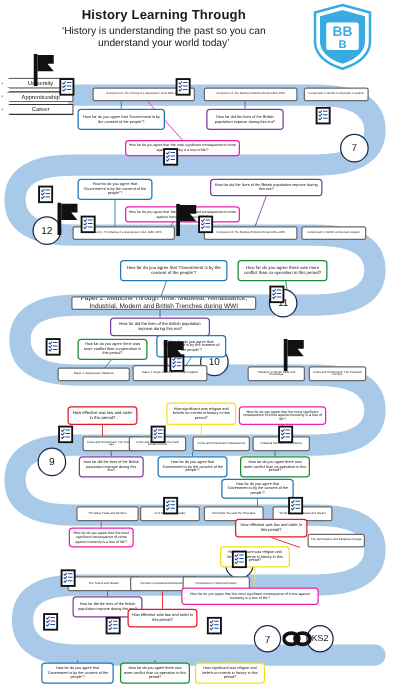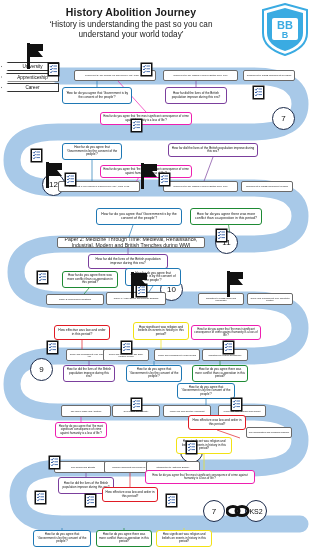--- a/index.html
+++ b/index.html
@@ -11,21 +11,21 @@
     overflow: hidden;
   }
   #stage { position: absolute; inset: 0; width: 315px; height: 555px; }
 
   
   .hdr { position: absolute; top: 6px; left: 0; width: 262px; text-align: center; }
   .hdr h1 { font-size: 10.5px; font-weight: bold; color: #1a1a1a; letter-spacing: .1px; }
   .hdr p { font-size: 8.2px; color: #1a1a1a; margin-top: 2px; line-height: 1.25; padding: 0 32px; }
 
   
-  .shield { position: absolute; top: 3px; right: 5px; width: 50px; height: 54px; }
+  .shield { position: absolute; top: 3px; right: 16px; width: 50px; height: 54px; }
 
   
   #pathsvg { position: absolute; top: 0; left: 0; }
 
   
   .endlabels { position: absolute; left: 1px; top: 62px; width: 58px; }
   .endlab {
     position: relative; height: 9px; margin-bottom: 1.5px;
     background: #fff; border: .6px solid #333;
     font-size: 4.6px; color: #111; text-align: center; line-height: 8px;
@@ -63,21 +63,21 @@
   
   .flag { position: absolute; }
   .chain { position: absolute; }
 </style>
 </head>
 <body>
 
 <div id="stage">
 
   <div class="hdr">
-    <h1>History Abolition Journey</h1>
+    <h1>History Learning Through</h1>
     <p>‘History is understanding the past so you can understand your world today’</p>
   </div>
 
   <div class="shield">
     <svg width="50" height="54" viewBox="0 0 50 54">
       <path d="M25 1 L47 7 L47 30 Q47 45 25 52 Q3 45 3 30 L3 7 Z" fill="#ffffff" stroke="#3aabe2" stroke-width="2"></path>
       <path d="M25 5 L43 10 L43 30 Q43 42 25 48 Q7 42 7 30 L7 10 Z" fill="#3aabe2"></path>
       <rect x="12" y="15" width="26" height="22" rx="2" fill="#ffffff"></rect>
       <text x="25" y="26" font-family="Liberation Sans, sans-serif" font-size="11" font-weight="bold" fill="#3aabe2" text-anchor="middle">BB</text>
       <text x="25" y="35" font-family="Liberation Sans, sans-serif" font-size="9" font-weight="bold" fill="#3aabe2" text-anchor="middle">B</text>
@@ -124,21 +124,21 @@
       <line x1="124" y1="530" x2="124" y2="528" stroke="#1e8a34" stroke-width="0.7"></line>
       <line x1="184" y1="530" x2="184" y2="528" stroke="#f2e215" stroke-width="0.7"></line>
     </svg>
     <div class="endlabels">
     <div class="endlab">University</div>
     <div class="endlab">Apprenticeship</div>
     <div class="endlab">Career</div>
   </div>
 
 <div class="mile" style="left: 272px; top: 107px; width: 23px; height: 23px; font-size: 8px;">7</div>
-    <div class="mile" style="left: 26px; top: 173px; width: 23px; height: 23px; font-size: 8px; margin-left: 16px;">12</div>
+    <div class="mile" style="left: 26px; top: 173px; width: 23px; height: 23px; font-size: 8px;">12</div>
     <div class="mile" style="left: 215px; top: 231px; width: 23px; height: 23px; font-size: 8px;">11</div>
     <div class="mile" style="left: 160px; top: 278px; width: 23px; height: 23px; font-size: 8px;">10</div>
     <div class="mile" style="left: 30px; top: 358px; width: 23px; height: 23px; font-size: 8px;">9</div>
     <div class="mile" style="left: 180px; top: 440px; width: 23px; height: 23px; font-size: 8px;">8</div>
     <div class="mile" style="left: 203px; top: 500px; width: 22px; height: 22px; font-size: 8px;">7</div>
     <div class="mile" style="left: 245px; top: 500px; width: 22px; height: 22px; font-size: 7px;">KS2</div>
     <svg width="24" height="14" class="chain" style="left: 226px; top: 504px;">
       <ellipse cx="7" cy="7" rx="6" ry="4.5" fill="none" stroke="#111" stroke-width="3"></ellipse>
       <ellipse cx="16" cy="7" rx="6" ry="4.5" fill="none" stroke="#111" stroke-width="3"></ellipse>
     </svg>

